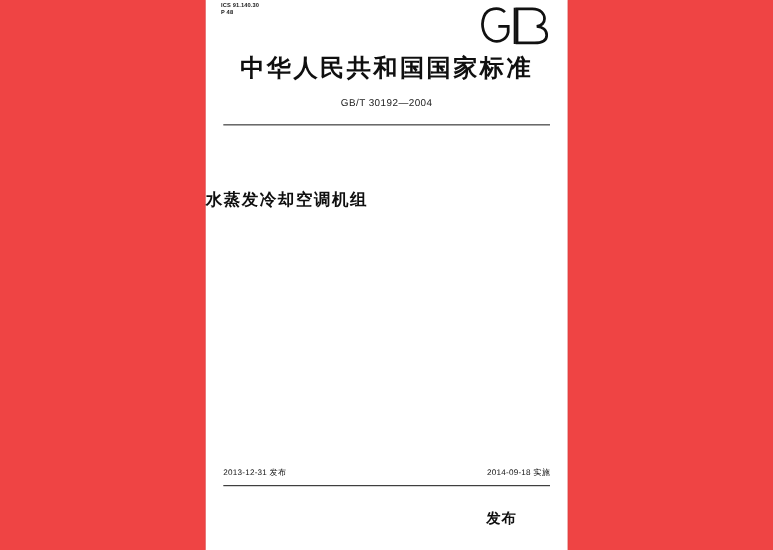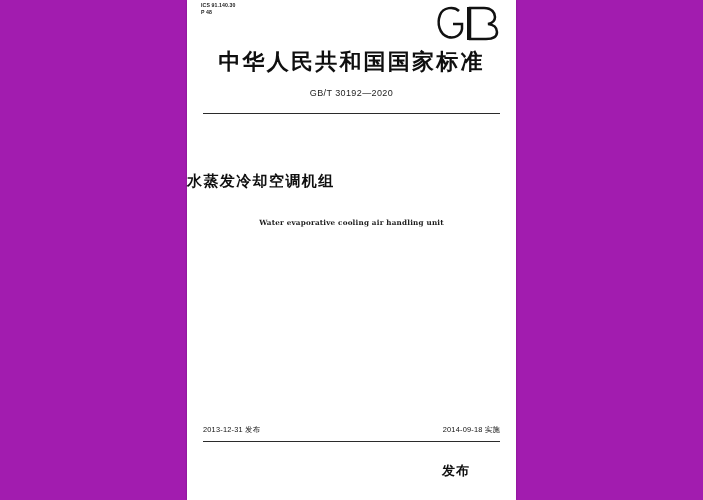--- a/index.html
+++ b/index.html
@@ -7,21 +7,21 @@
     padding: 0;
     background: #b5b5b5;
     width: 703px;
     height: 500px;
     overflow: hidden;
   }
   #page {
     position: relative;
     width: 703px;
     height: 500px;
-    background: #a21caf;
+    background: #ef4444;
   }
   .sheet {
     position: absolute;
     left: 187px;
     top: 0px;
     width: 329px;
     height: 500px;
     background: #ffffff;
     box-shadow: 0 0 2px rgba(0,0,0,0.25);
     font-family: "Liberation Sans", sans-serif;
@@ -161,26 +161,25 @@
         <g fill="none" stroke="#111111" stroke-width="5">
           <path d="M50 14 C40 4, 18 6, 12 22 C6 38, 10 60, 28 66 C42 70, 54 62, 56 50 L56 40 L38 40"></path>
           <path d="M72 8 L100 8 C116 8, 122 18, 122 26 C122 33, 117 38, 108 40 C119 41, 126 47, 126 56 C126 65, 118 70, 104 70 L72 70 Z" stroke-width="5"></path>
         </g>
         <rect x="66" y="6" width="4" height="66" fill="#111111"></rect>
       </svg>
     </div>
 
     <div class="title-cn">中华人民共和国国家标准</div>
 
-    <div class="std-no">GB/T 30192—2020</div>
+    <div class="std-no">GB/T 30192—2004</div>
 
     <div class="rule-top"></div>
 
     <div class="doc-title-cn">水蒸发冷却空调机组</div>
-    <div class="doc-title-en">Water evaporative cooling air handling unit</div>
 
     <div class="date-row">
       <span>2013-12-31 发布</span>
       <span>2014-09-18 实施</span>
     </div>
 
     <div class="rule-bottom"></div>
 
     <div class="issue-word">发布</div>
 

